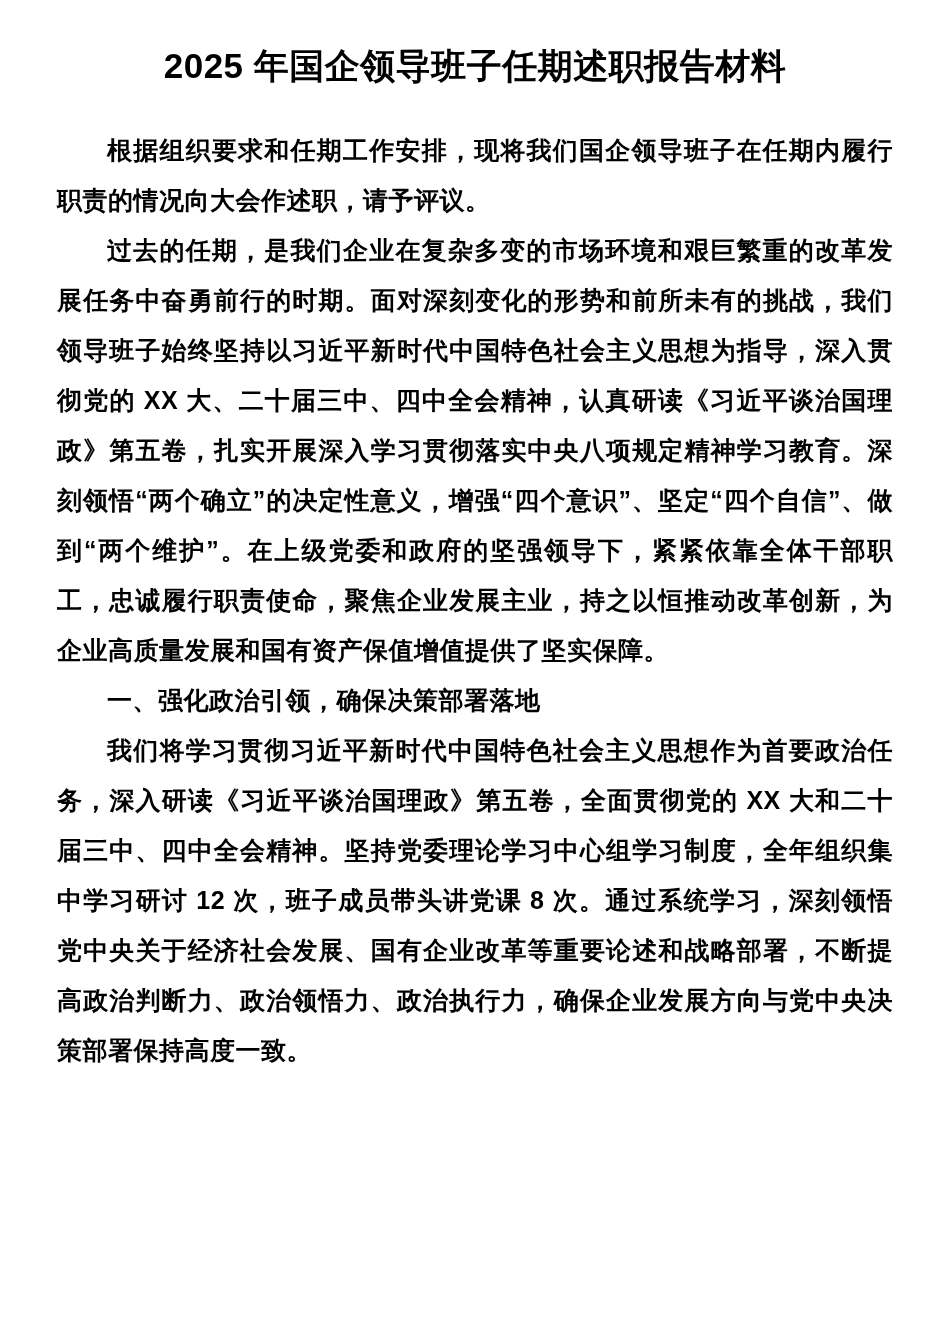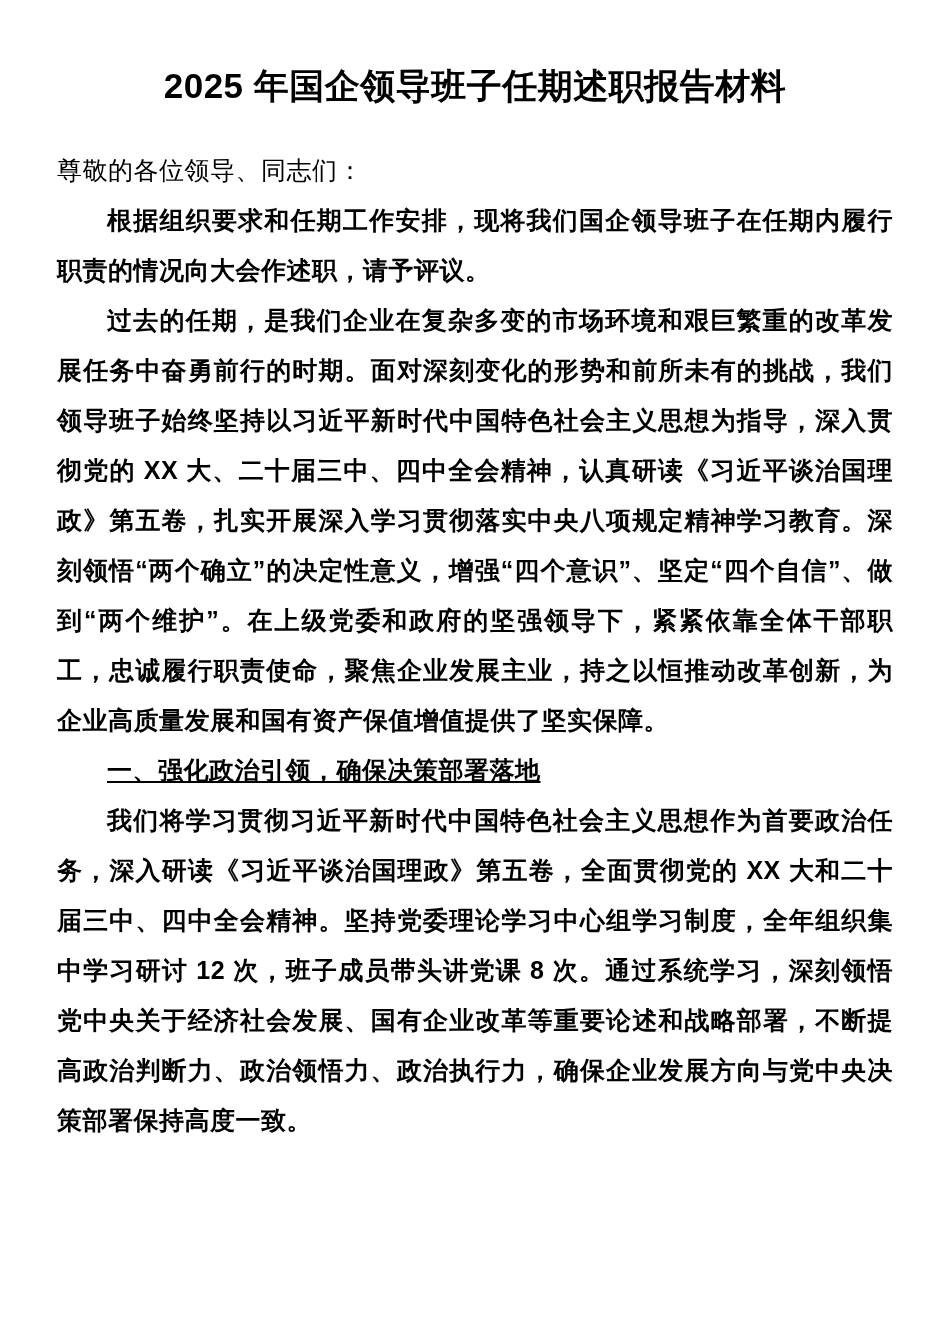--- a/index.html
+++ b/index.html
@@ -11,21 +11,21 @@
     height: 1344px;
     background: #ffffff;
     color: #000000;
     font-family: "Liberation Sans", sans-serif;
     overflow: hidden;
   }
   .page {
     box-sizing: border-box;
     width: 950px;
     height: 1344px;
-    padding: 62px 57px 0 57px;
+    padding: 42px 57px 0 57px;
     background: #ffffff;
   }
   .doc-title {
     margin: 0 0 36px 0;
     font-size: 35px;
     font-weight: 700;
     line-height: 1.35;
     text-align: center;
     letter-spacing: 0.5px;
     color: #000000;
@@ -46,32 +46,30 @@
   .para.salutation {
     text-indent: 0;
   }
   .para.body {
     text-indent: 2em;
     font-weight: bold;
   }
   .para.heading1 {
     text-indent: 2em;
     font-weight: 700;
-    text-decoration: underline;
   }
   .para.heading2 {
     text-indent: 2em;
     font-weight: 400;
   }
 </style>
 </head>
 <body>
 
 <div class="page">
   <h1 class="doc-title">2025 年国企领导班子任期述职报告材料</h1>
   <div class="doc-body">
-      <div class="para salutation">尊敬的各位领导、同志们：</div>
       <div class="para body">根据组织要求和任期工作安排，现将我们国企领导班子在任期内履行职责的情况向大会作述职，请予评议。</div>
       <div class="para body">过去的任期，是我们企业在复杂多变的市场环境和艰巨繁重的改革发展任务中奋勇前行的时期。面对深刻变化的形势和前所未有的挑战，我们领导班子始终坚持以习近平新时代中国特色社会主义思想为指导，深入贯彻党的 XX 大、二十届三中、四中全会精神，认真研读《习近平谈治国理政》第五卷，扎实开展深入学习贯彻落实中央八项规定精神学习教育。深刻领悟“两个确立”的决定性意义，增强“四个意识”、坚定“四个自信”、做到“两个维护”。在上级党委和政府的坚强领导下，紧紧依靠全体干部职工，忠诚履行职责使命，聚焦企业发展主业，持之以恒推动改革创新，为企业高质量发展和国有资产保值增值提供了坚实保障。</div>
       <div class="para heading1">一、强化政治引领，确保决策部署落地</div>
       <div class="para body">我们将学习贯彻习近平新时代中国特色社会主义思想作为首要政治任务，深入研读《习近平谈治国理政》第五卷，全面贯彻党的 XX 大和二十届三中、四中全会精神。坚持党委理论学习中心组学习制度，全年组织集中学习研讨 12 次，班子成员带头讲党课 8 次。通过系统学习，深刻领悟党中央关于经济社会发展、国有企业改革等重要论述和战略部署，不断提高政治判断力、政治领悟力、政治执行力，确保企业发展方向与党中央决策部署保持高度一致。</div>
     </div>
 </div>
 
 </body></html>

